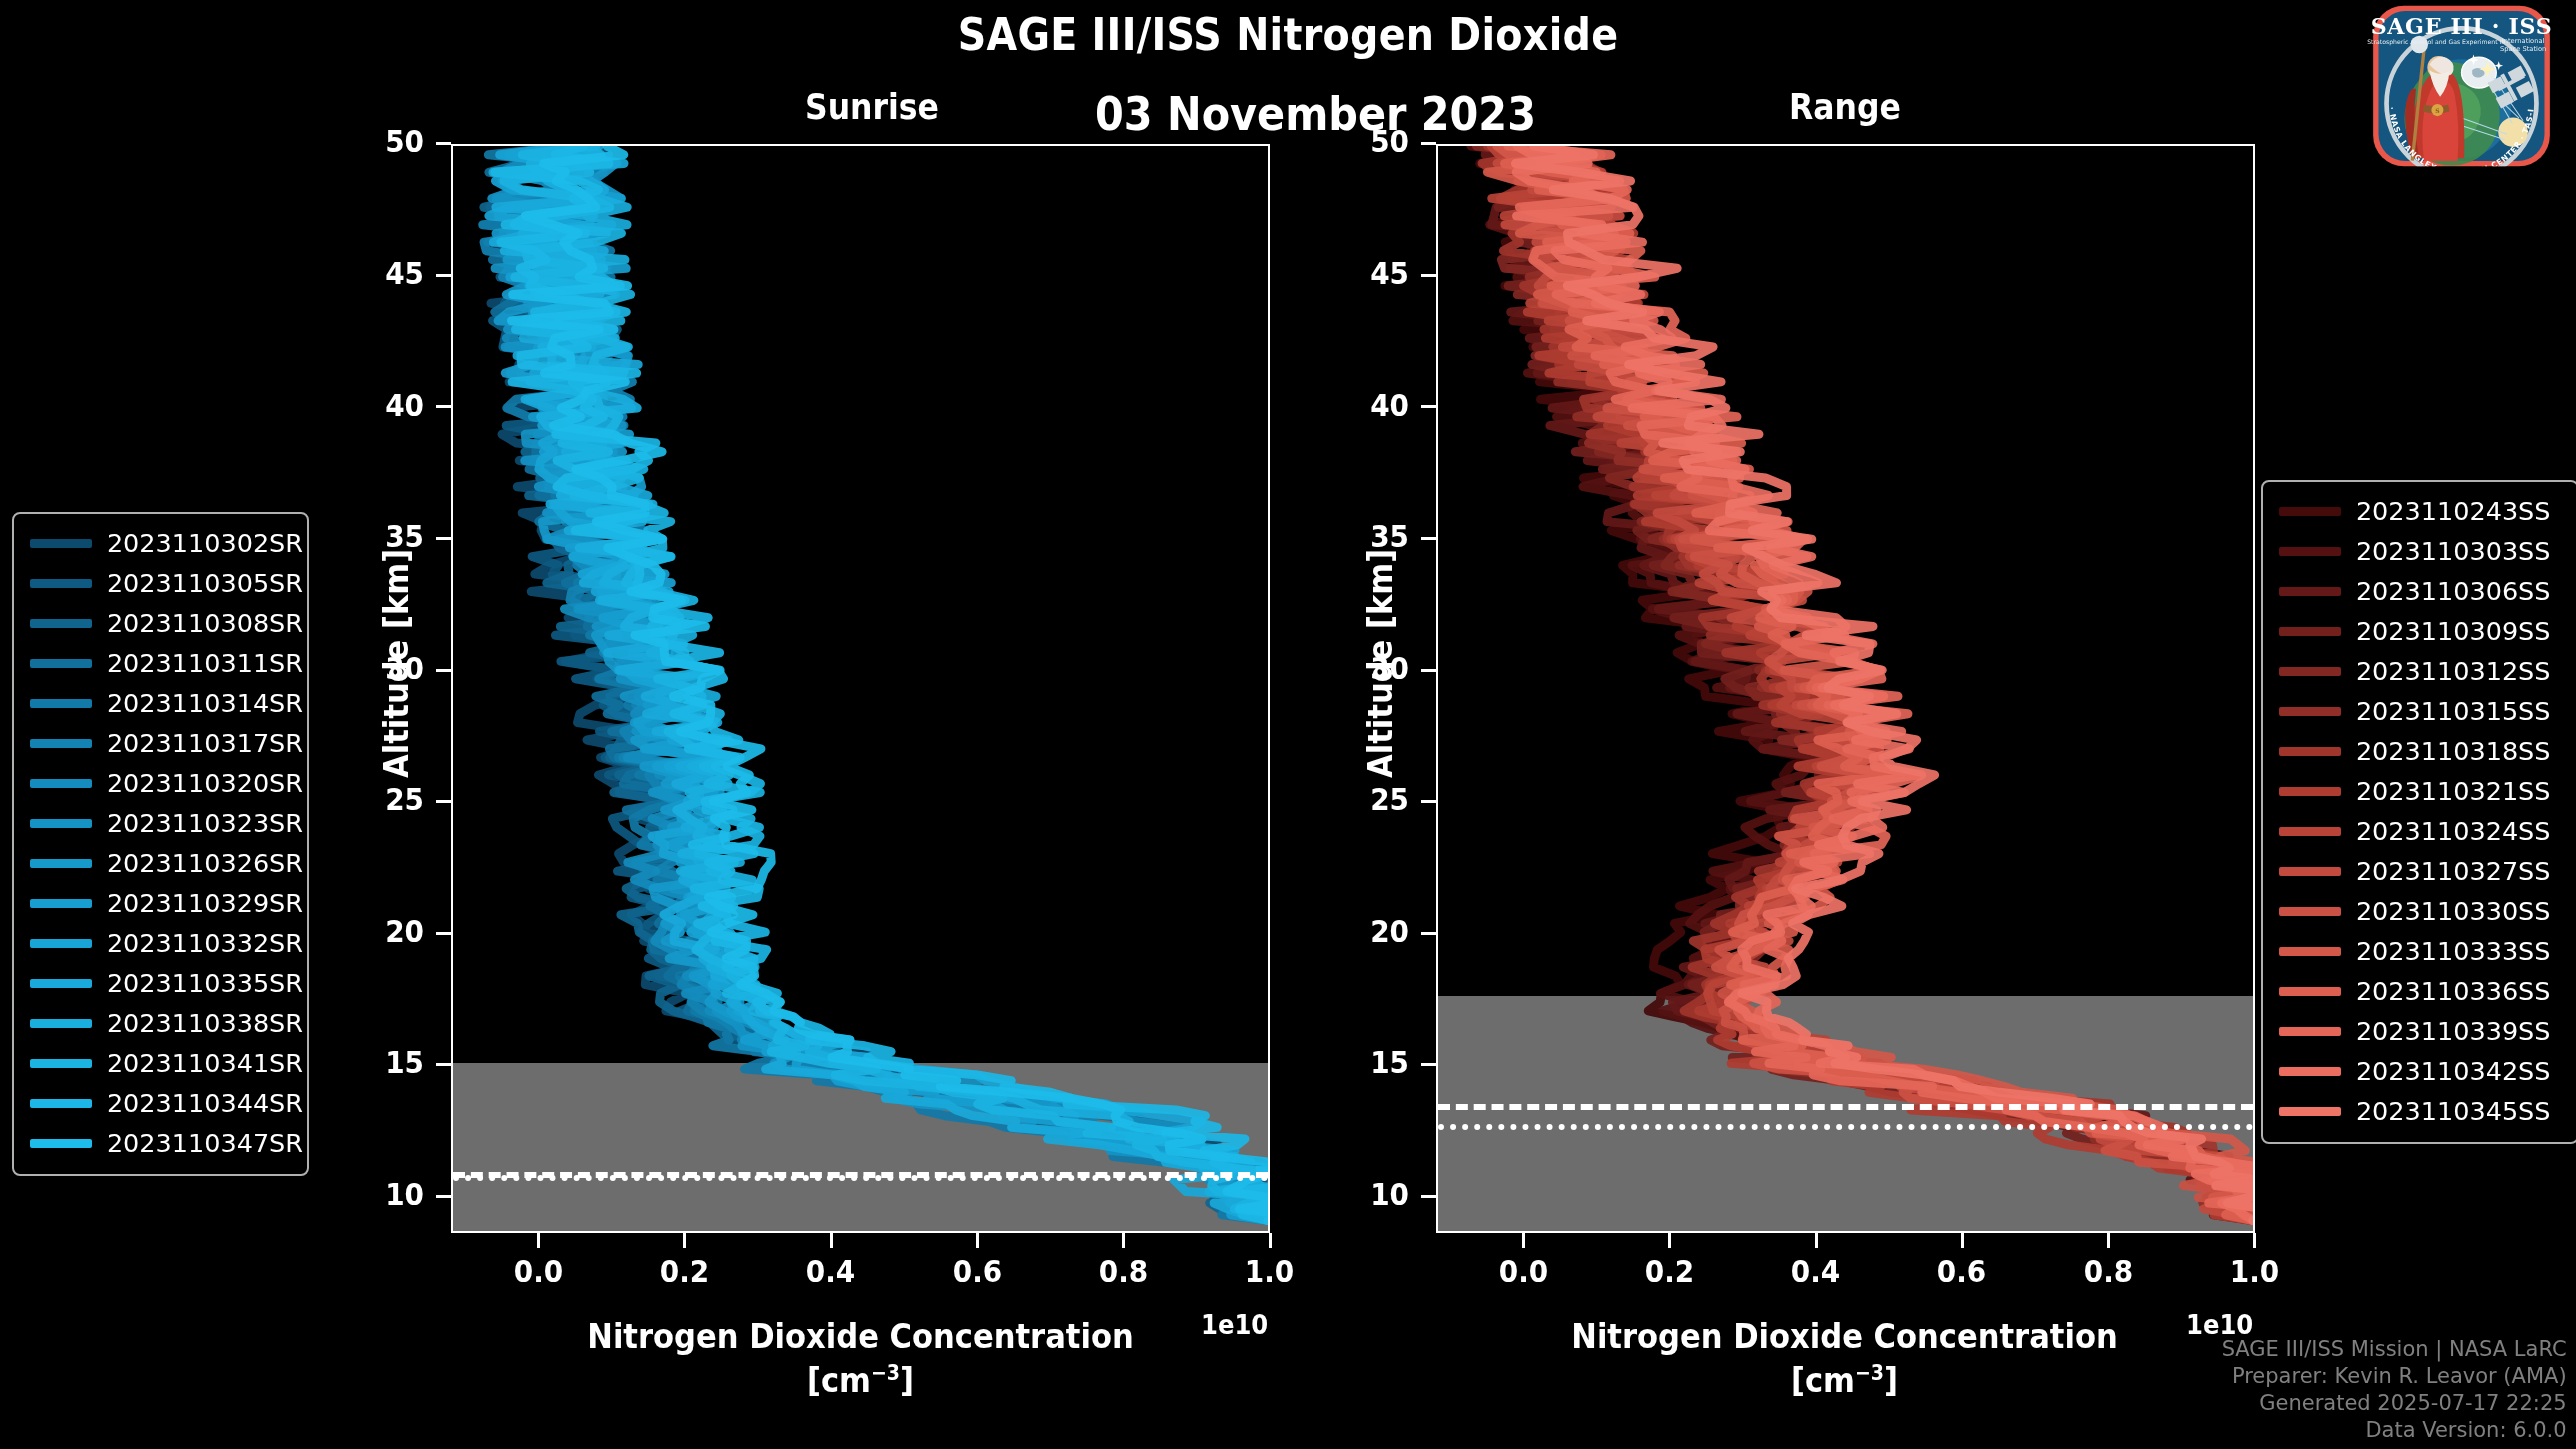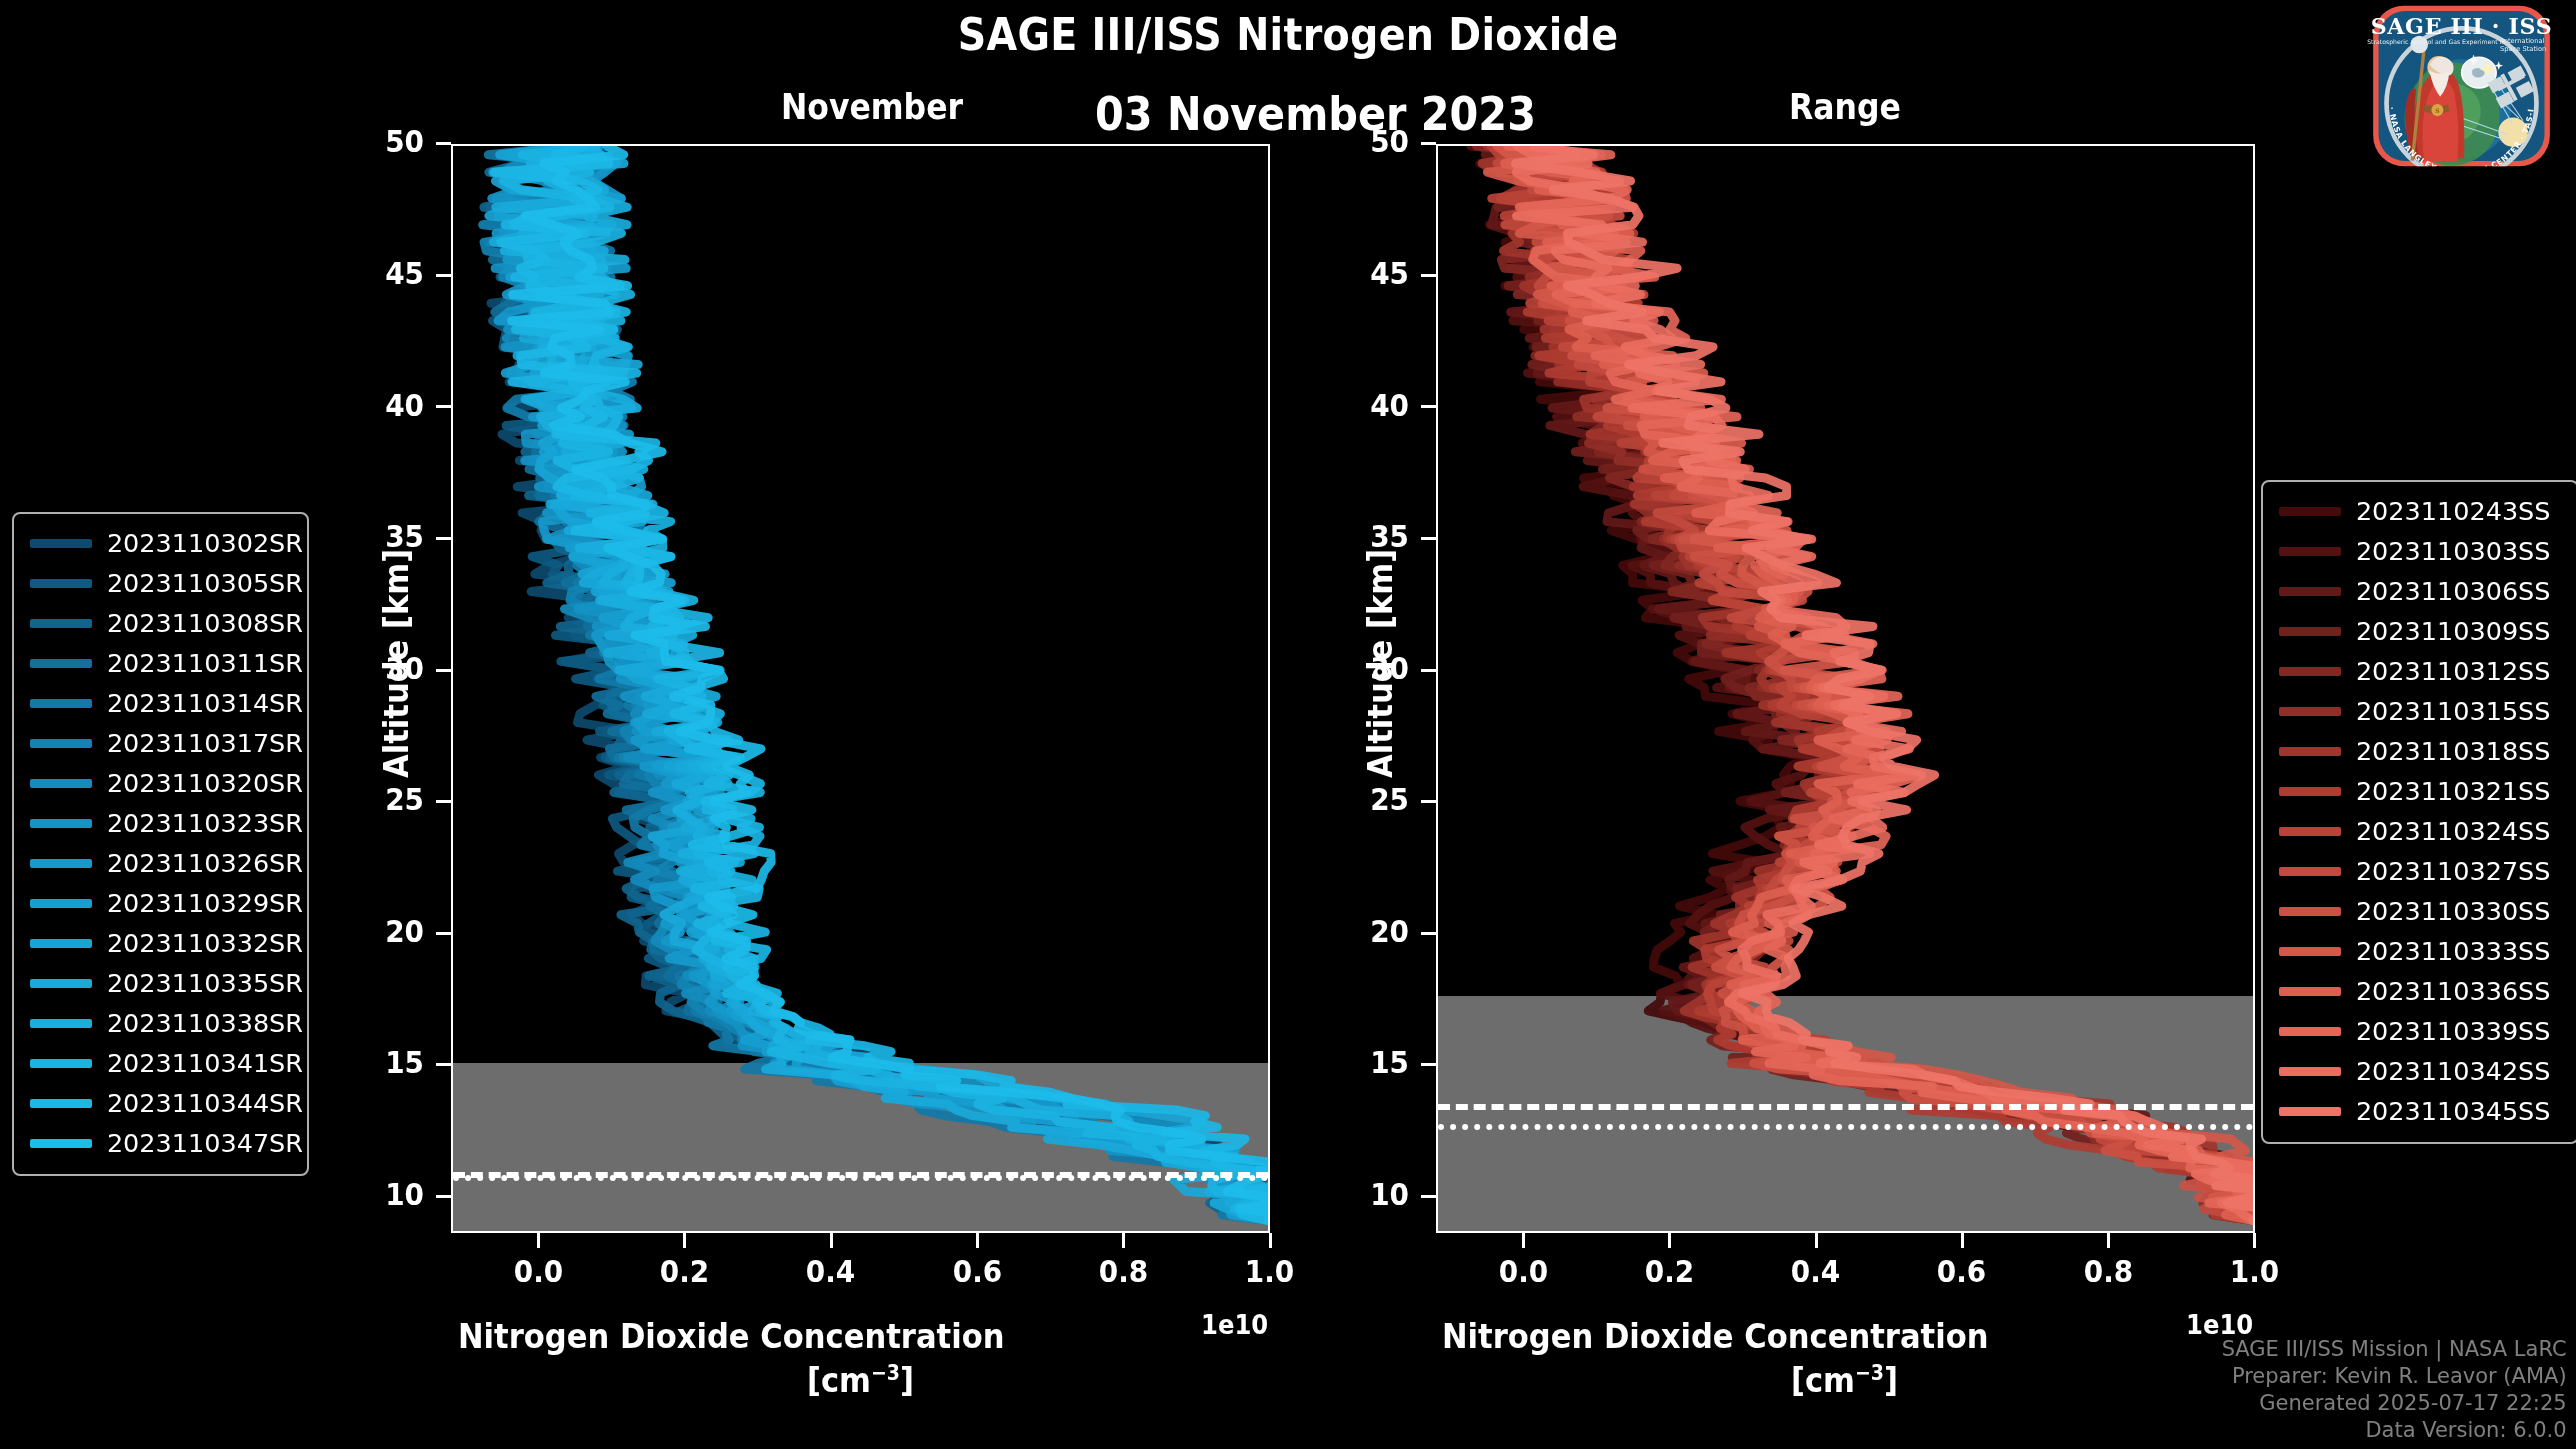--- a/index.html
+++ b/index.html
@@ -41,21 +41,21 @@
      font-weight:bold;font-size:31px;color:#fff;}
   .xtick{position:absolute;width:2.7px;height:14.8px;background:#fff;}
   .xlabel{position:absolute;text-align:center;width:107px;
      font-family:"DejaVu Sans Condensed","DejaVu Sans",sans-serif;
      font-weight:bold;font-size:31px;color:#fff;}
 
   .axis-name{position:absolute;font-weight:bold;color:#fff;
      font-family:"DejaVu Sans Condensed","DejaVu Sans",sans-serif;}
   .ytitle{transform:rotate(-90deg);transform-origin:left top;
      font-size:34px;white-space:nowrap;}
-  .xtitle{font-size:34px;text-align:left;white-space:nowrap;}
+  .xtitle{font-size:34px;text-align:center;white-space:nowrap;}
   .xunit{font-size:34px;text-align:center;white-space:nowrap;}
   .offset{font-size:27px;font-weight:bold;color:#fff;
      font-family:"DejaVu Sans Condensed","DejaVu Sans",sans-serif;}
   sup{font-size:.62em;vertical-align:super;}
 
   
   .legend{position:absolute;border:2px solid #b0b0b0;border-radius:8px;
      background:#000;padding:9.4px 10.7px 10.7px 10.7px;box-sizing:border-box;}
   .legend-row{display:flex;align-items:center;height:40px;}
   .swatch{width:62px;height:8.7px;border-radius:2px;flex:none;margin-right:14.8px;margin-left:5.4px;}
@@ -77,21 +77,21 @@
      color:#808080;font-size:21px;line-height:1.28;
      font-family:"DejaVu Sans","Liberation Sans",sans-serif;}
 
   
   #mission-patch{position:absolute;right:6.7px;top:2.7px;width:215px;height:164px;}
 </style>
 </head>
 <body>
 
 <div id="main-title">SAGE III/ISS Nitrogen Dioxide</div>
-<div id="sunrise-title" class="sub">November</div>
+<div id="sunrise-title" class="sub">Sunrise</div>
 <div id="date-title" class="sub">03 November 2023</div>
 <div id="sunset-title" class="sub">Range</div>
 
 <div id="mission-patch">
   <svg viewBox="0 0 320 245" width="215" height="164">
     <defs>
       <clipPath id="badgeclip">
           <rect x="28" y="4" width="264" height="240" rx="44"></rect>
         </clipPath>
       <path id="arcpath" d="M 52 150 A 108 108 0 0 0 268 150"></path>

